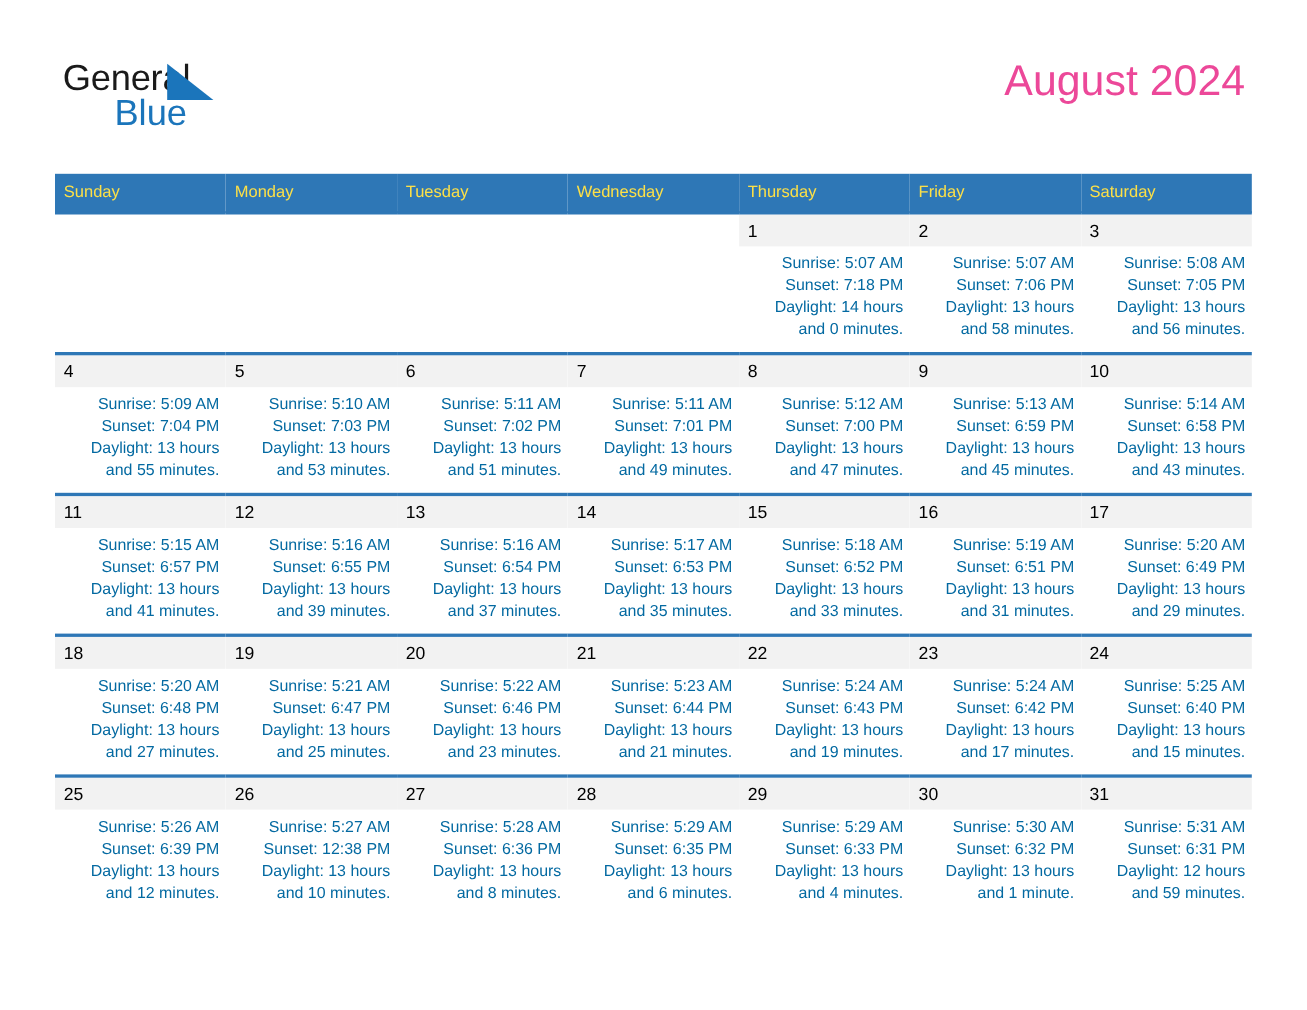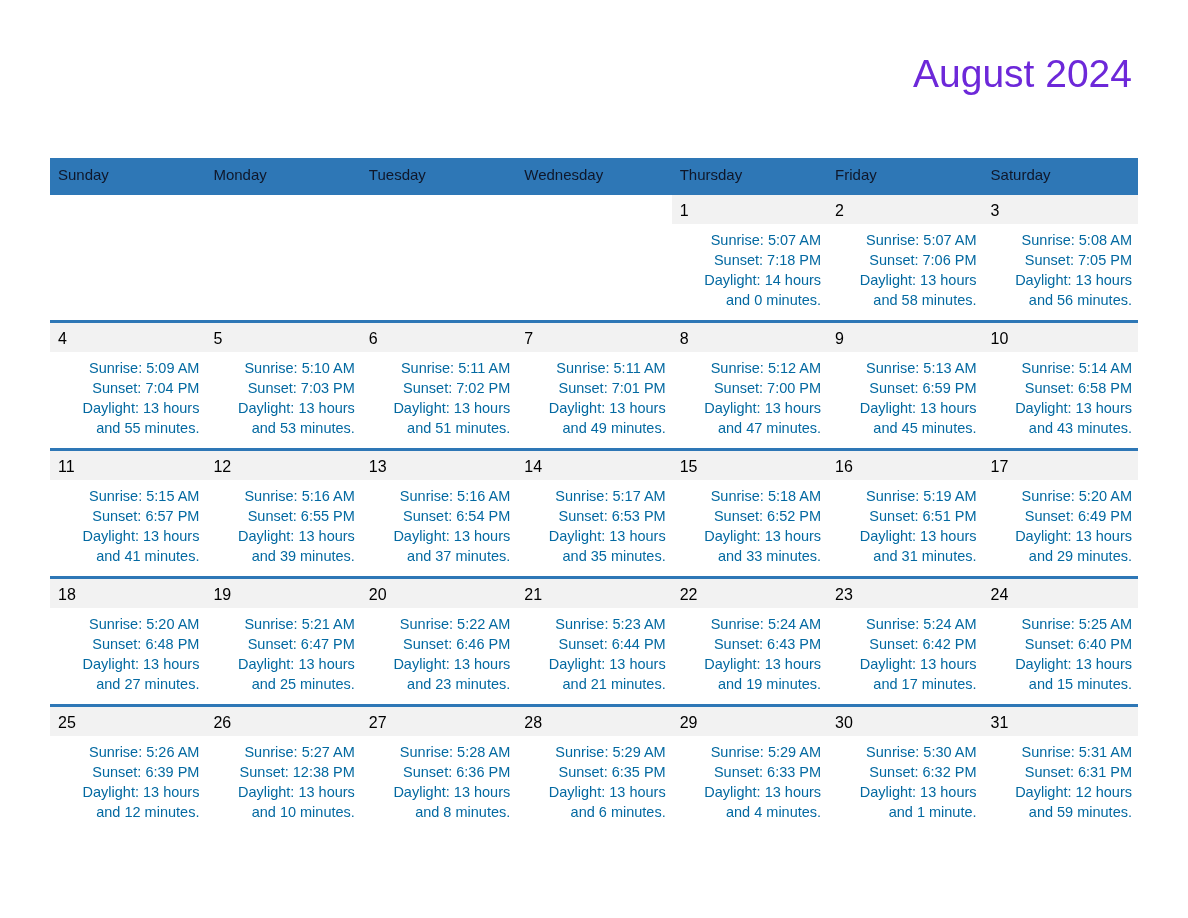--- a/index.html
+++ b/index.html
@@ -69,21 +69,21 @@
 
   .title-block {
     position: absolute;
     right: 56px;
     top: 50px;
     text-align: right;
   }
   .cal-title {
     font-size: 39px;
     font-weight: normal;
-    color: #6d28d9;
+    color: #ec4899;
     line-height: 48px;
     white-space: nowrap;
   }
   .cal-subtitle {
     font-size: 22px;
     font-weight: normal;
     color: #000;
     line-height: 30px;
     margin-top: 9px;
     white-space: nowrap;
@@ -93,21 +93,21 @@
   .calendar {
     position: absolute;
     left: 50px;
     top: 158px;
     width: 1088px;
     border-collapse: collapse;
     table-layout: fixed;
   }
   .calendar th {
     background: #2e77b6;
-    color: #0f172a;
+    color: #fde047;
     font-weight: normal;
     font-size: 15px;
     text-align: left;
     padding: 8px 0 8px 8px;
     height: 16px;
     vertical-align: middle;
     line-height: 18px;
   }
   .calendar col { width: 155.42px; }
 
@@ -139,20 +139,25 @@
   .day-body div { white-space: nowrap; }
   .day-body .daylight-line { white-space: normal; }
 </style>
 </head>
 <body>
 
 <div class="page">
 
   <div class="top-bar">
 
+    <div class="logo">
+      <span class="logo-general">General</span>
+      <span class="logo-triangle"></span>
+      <span class="logo-blue">Blue</span>
+    </div>
 
     <div class="title-block">
       <div class="cal-title">August 2024</div>
     </div>
 
   </div>
 
   <table class="calendar">
     <colgroup>
       <col>

